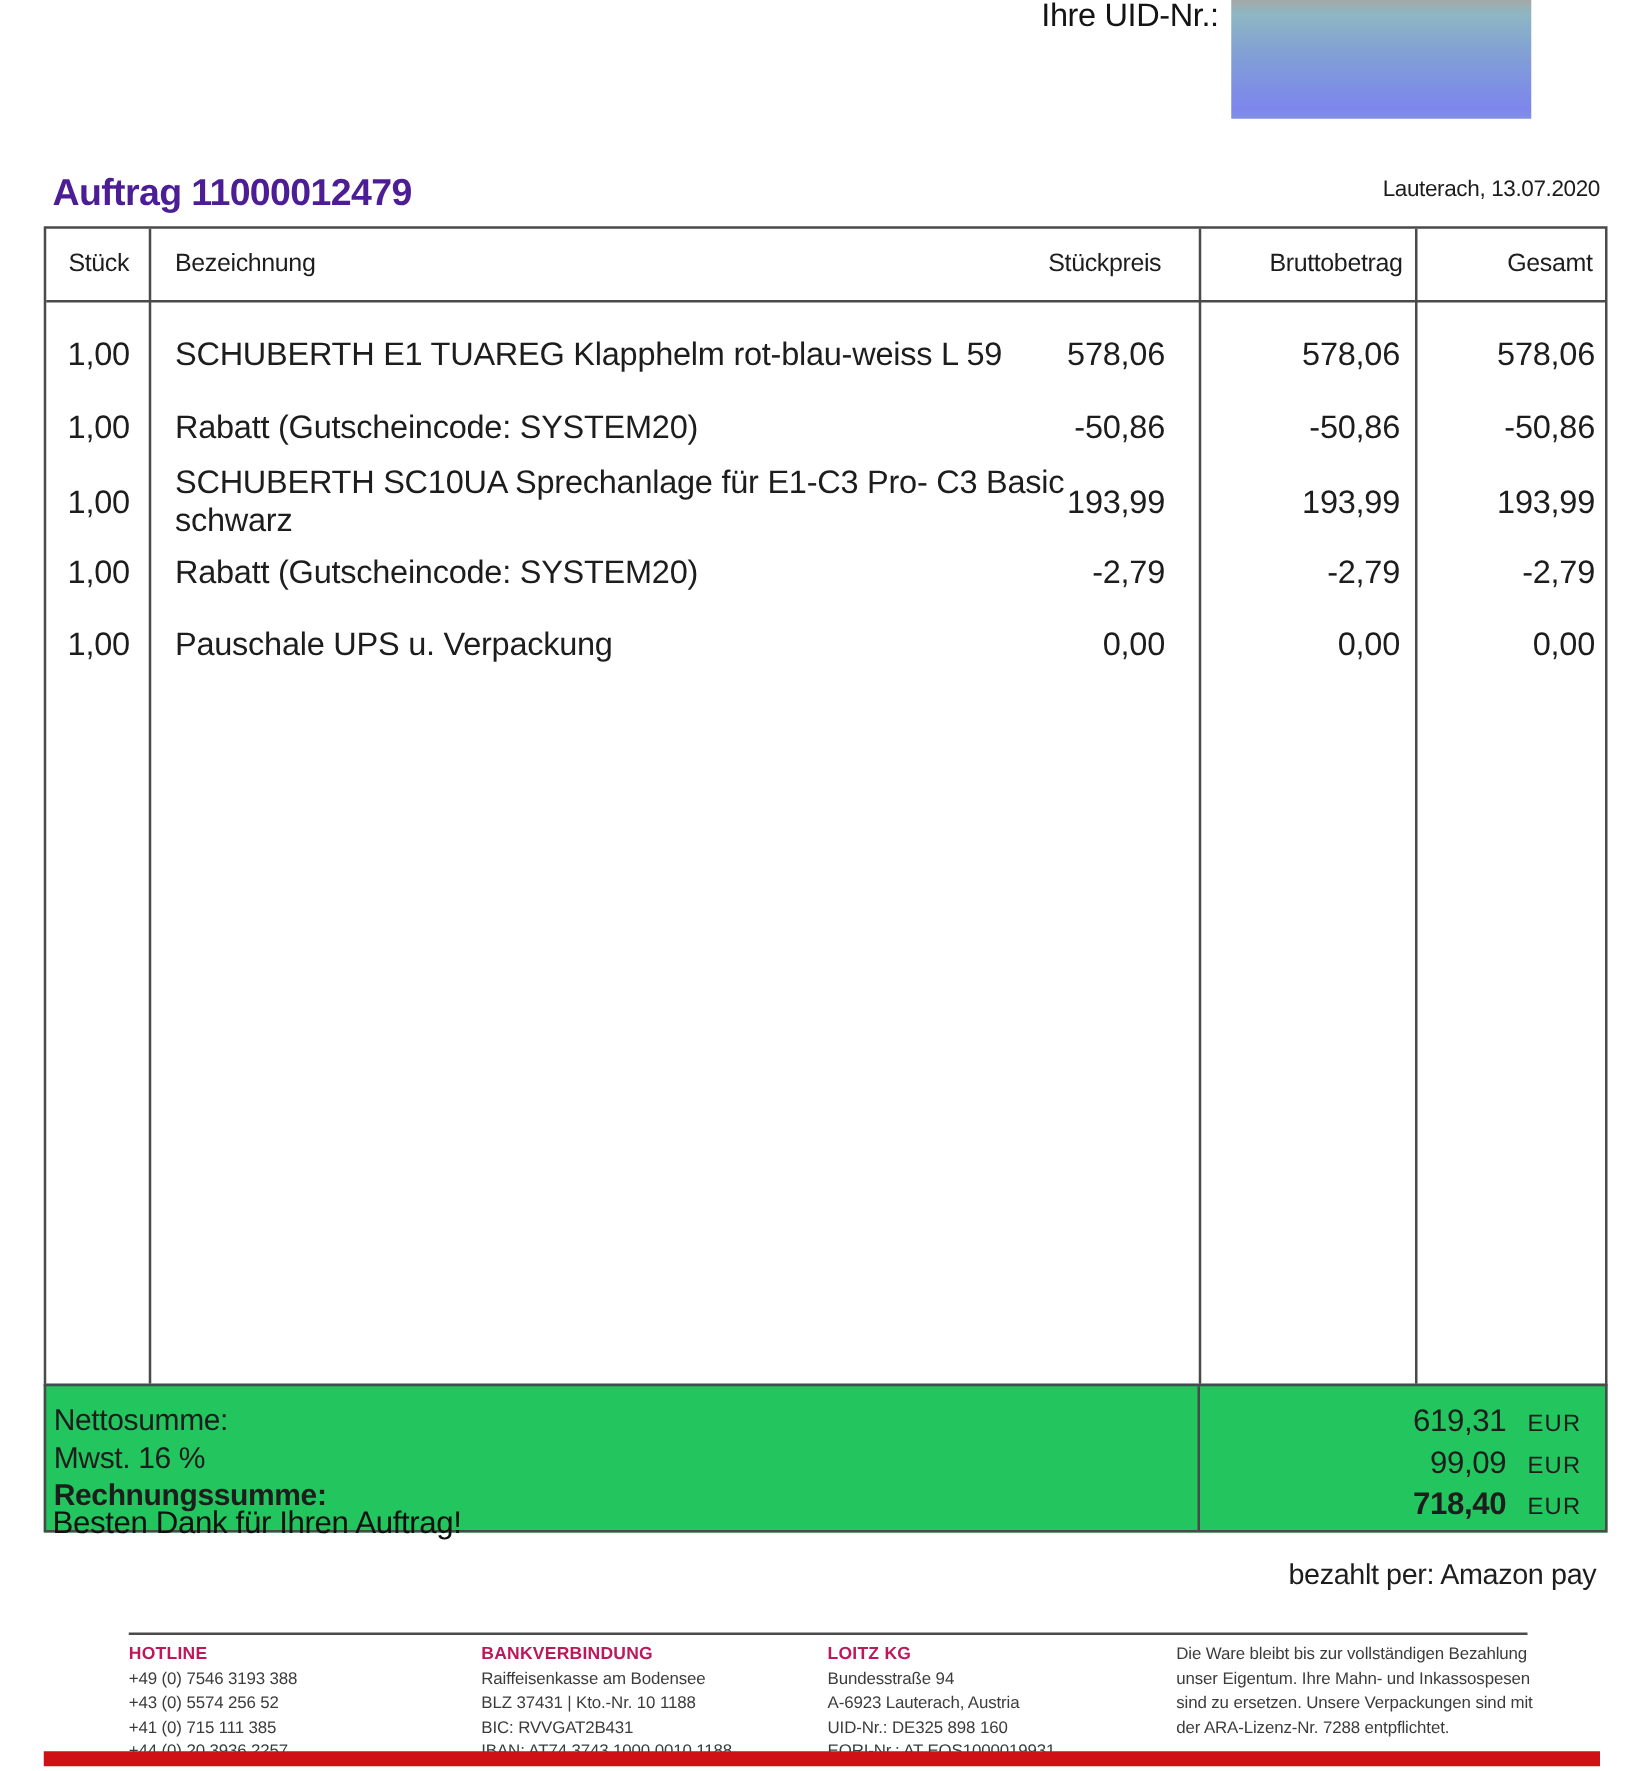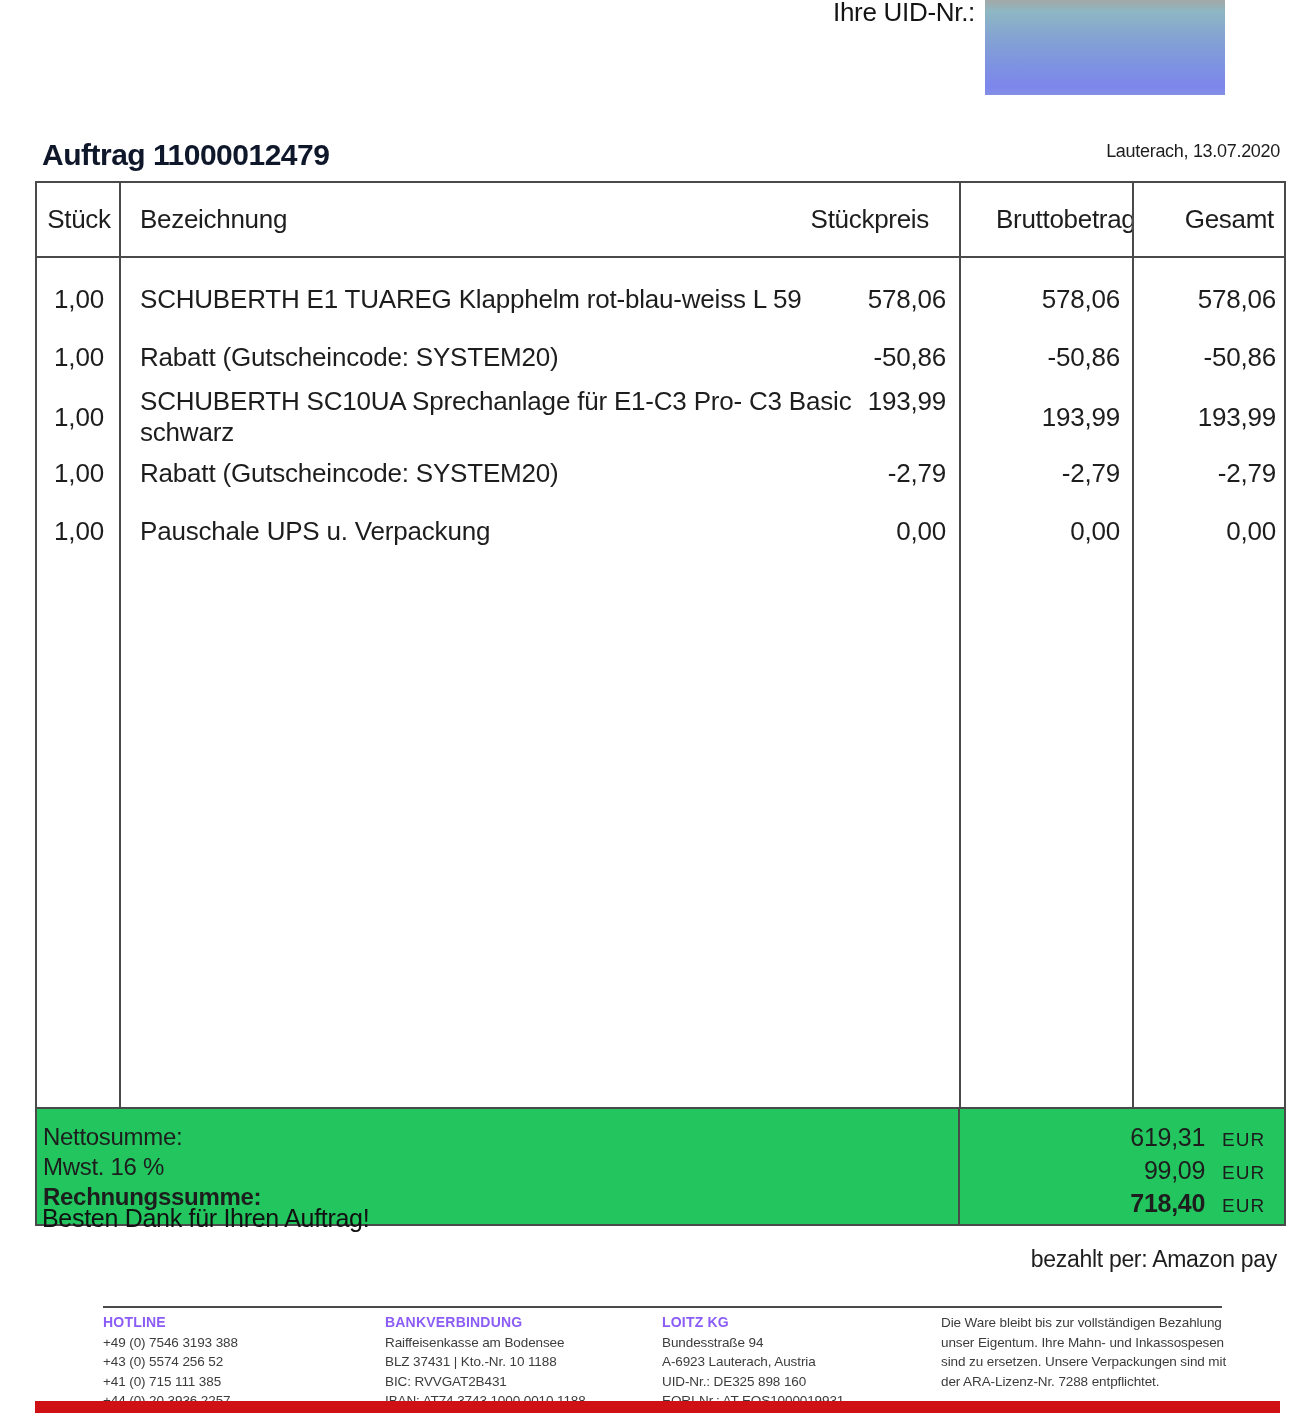--- a/index.html
+++ b/index.html
@@ -6,56 +6,56 @@
   html,body { background:#ffffff; }
   body { font-family:"Liberation Sans","DejaVu Sans",sans-serif; color:#1d1d1d; }
   .page { position:relative; width:1309px; height:1417px; background:#ffffff; overflow:hidden; margin:0 auto; }
 
   
   .uid-label { position:absolute; top:-3px; left:0; width:975px; text-align:right; font-size:26px; letter-spacing:-0.3px; color:#141414; }
   .redacted-box { position:absolute; top:0; left:985px; width:240px; height:95px;
       background:linear-gradient(180deg,#a3a8a6 0%,#8eb7c4 12%,#83a3d2 40%,#7e92e2 70%,#7d86ec 92%,#8490e4 100%); }
 
   
-  .order-title { position:absolute; top:138px; left:42px; font-size:30px; font-weight:700; letter-spacing:-0.5px; color:#0f172a; }
+  .order-title { position:absolute; top:138px; left:42px; font-size:30px; font-weight:700; letter-spacing:-0.5px; color:#4c1d95; }
   .place-date { position:absolute; top:141px; left:0; width:1280px; text-align:right; font-size:18px; letter-spacing:-0.3px; }
 
   
   .items-table { position:absolute; left:35px; top:181px; width:1251px; height:928px; border:2px solid #4a4a4a; background:#fff; }
   .vline { position:absolute; top:0; bottom:0; width:2px; background:#4a4a4a; }
   .vl-1 { left:82px; } .vl-2 { left:922px; } .vl-3 { left:1095px; }
-  .thead { display:grid; grid-template-columns:84px 838px 173px 1fr; height:75px; border-bottom:2px solid #4a4a4a; align-items:center; font-size:26px; letter-spacing:-0.3px; }
+  .thead { display:grid; grid-template-columns:84px 838px 173px 1fr; height:59px; border-bottom:2px solid #4a4a4a; align-items:center; font-size:20px; letter-spacing:-0.3px; }
   .th-qty { text-align:center; }
   .th-desc-unit { display:flex; justify-content:space-between; padding-left:19px; padding-right:30px; }
   .th-right { text-align:right; padding-right:10px;margin-left:37px; }
   .tbody { padding-top:12px; }
   .trow { display:grid; grid-template-columns:84px 838px 173px 1fr; height:58px; align-items:center; font-size:26px; letter-spacing:-0.2px; }
   .td-qty { text-align:center; }
-  .td-desc-unit { display:flex; justify-content:space-between; padding-left:19px; padding-right:13px; }
+  .td-desc-unit { display:flex; justify-content:space-between; padding-left:19px; padding-right:27px;align-items:center; }
   .td-right { text-align:right; padding-right:12px; }
   .td-total { text-align:right; padding-right:8px; }
 
   
   .totals-box { position:absolute; left:35px; top:1107px; width:1251px; height:119px; border:2px solid #4a4a4a; background:#22c55e; }
   .totals-left { position:absolute; left:6px; top:13px; font-size:24px; letter-spacing:-0.3px; }
   .totals-left div { line-height:30px; }
   .totals-right { position:absolute; right:0; top:13px; width:320px; font-size:25px; letter-spacing:-0.3px; }
   .tr-line { display:flex; justify-content:flex-end; align-items:baseline; line-height:30px; }
   .tr-val { text-align:right; }
   .tr-cur { width:62px; margin-left:17px; font-size:19px; letter-spacing:1px; }
   .bold { font-weight:700; }
 
   
   .thanks { position:absolute; left:42px; top:1204px; font-size:25px; letter-spacing:-0.3px; color:#111; }
   .payment { position:absolute; left:0; top:1246px; width:1277px; text-align:right; font-size:23px; letter-spacing:-0.3px; }
 
   
   .footer-rule { position:absolute; left:103px; top:1306px; width:1119px; height:2px; background:#4a4a4a; }
   .fcol { position:absolute; top:1313px; color:#3c3c3c; font-size:13.5px; line-height:19.5px; letter-spacing:-0.1px; }
-  .fcol .ftitle { font-weight:700; font-size:14px; color:#8b5cf6; letter-spacing:0.2px; }
+  .fcol .ftitle { font-weight:700; font-size:14px; color:#be185d; letter-spacing:0.2px; }
   .fc-1 { left:103px; width:280px; }
   .fc-2 { left:385px; width:275px; }
   .fc-3 { left:662px; width:276px; }
   .fc-4 { left:941px; width:290px; }
 
   .red-bar { position:absolute; left:35px; top:1401px; width:1245px; height:12px; background:#cf1115; }
 </style>
 </head>
 <body>
 

